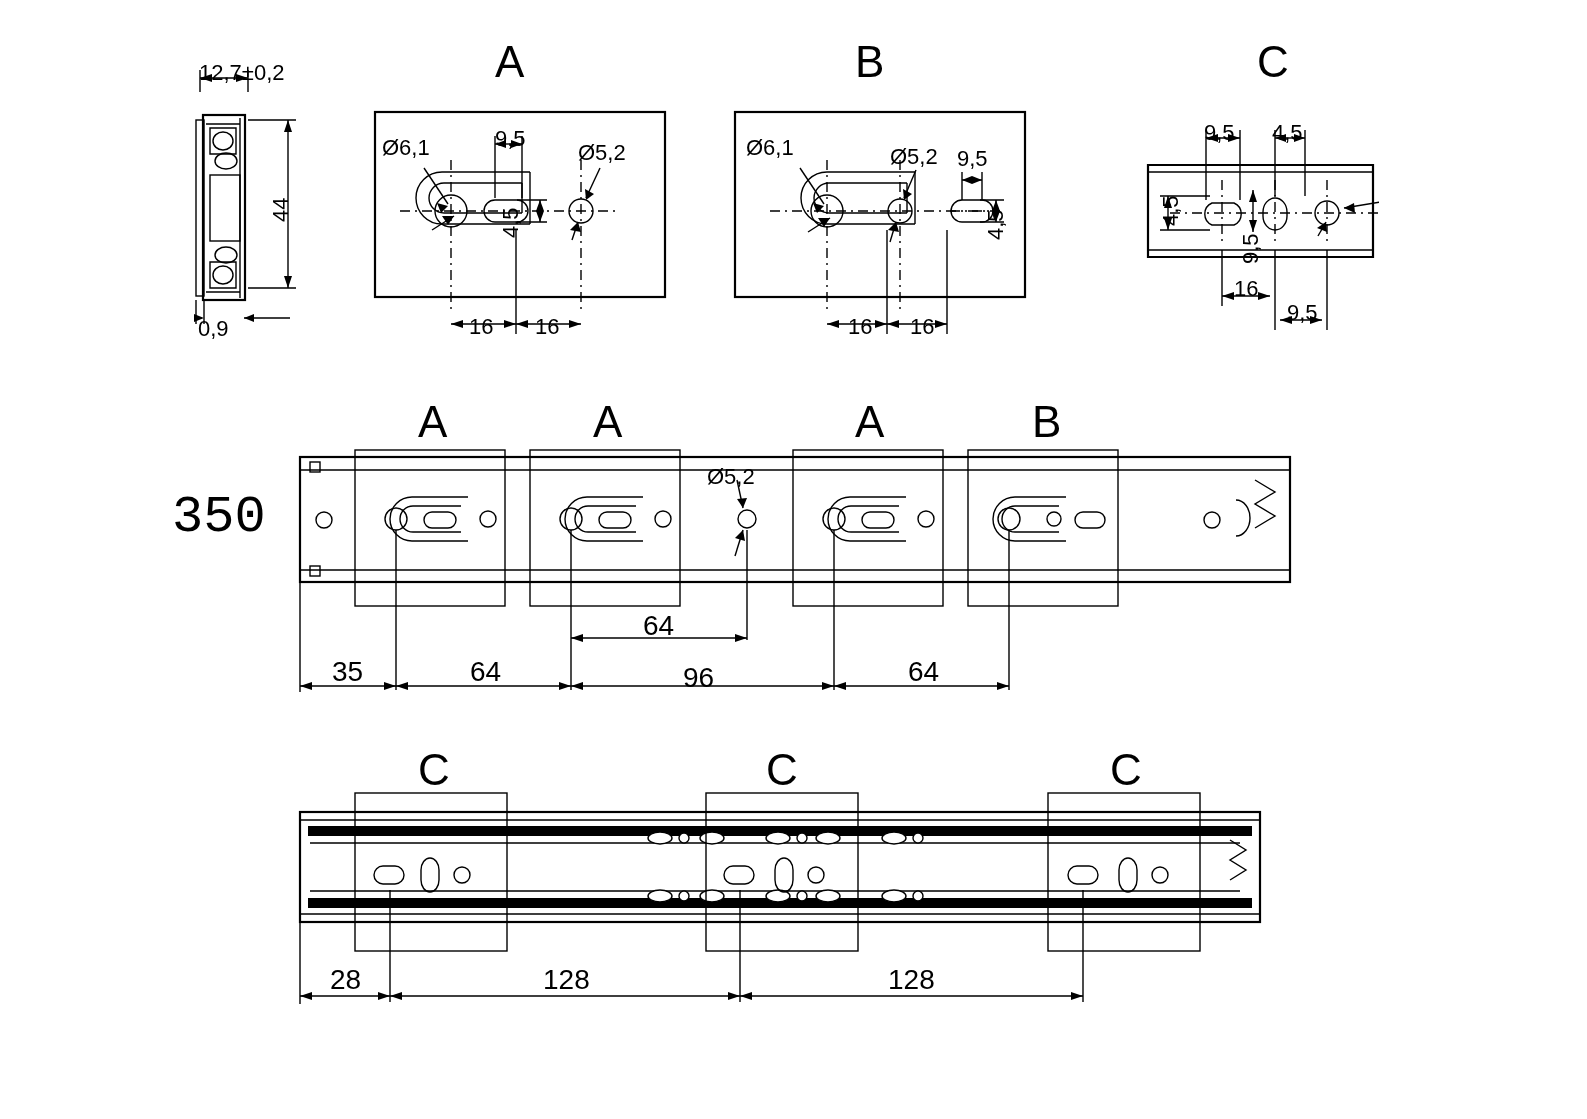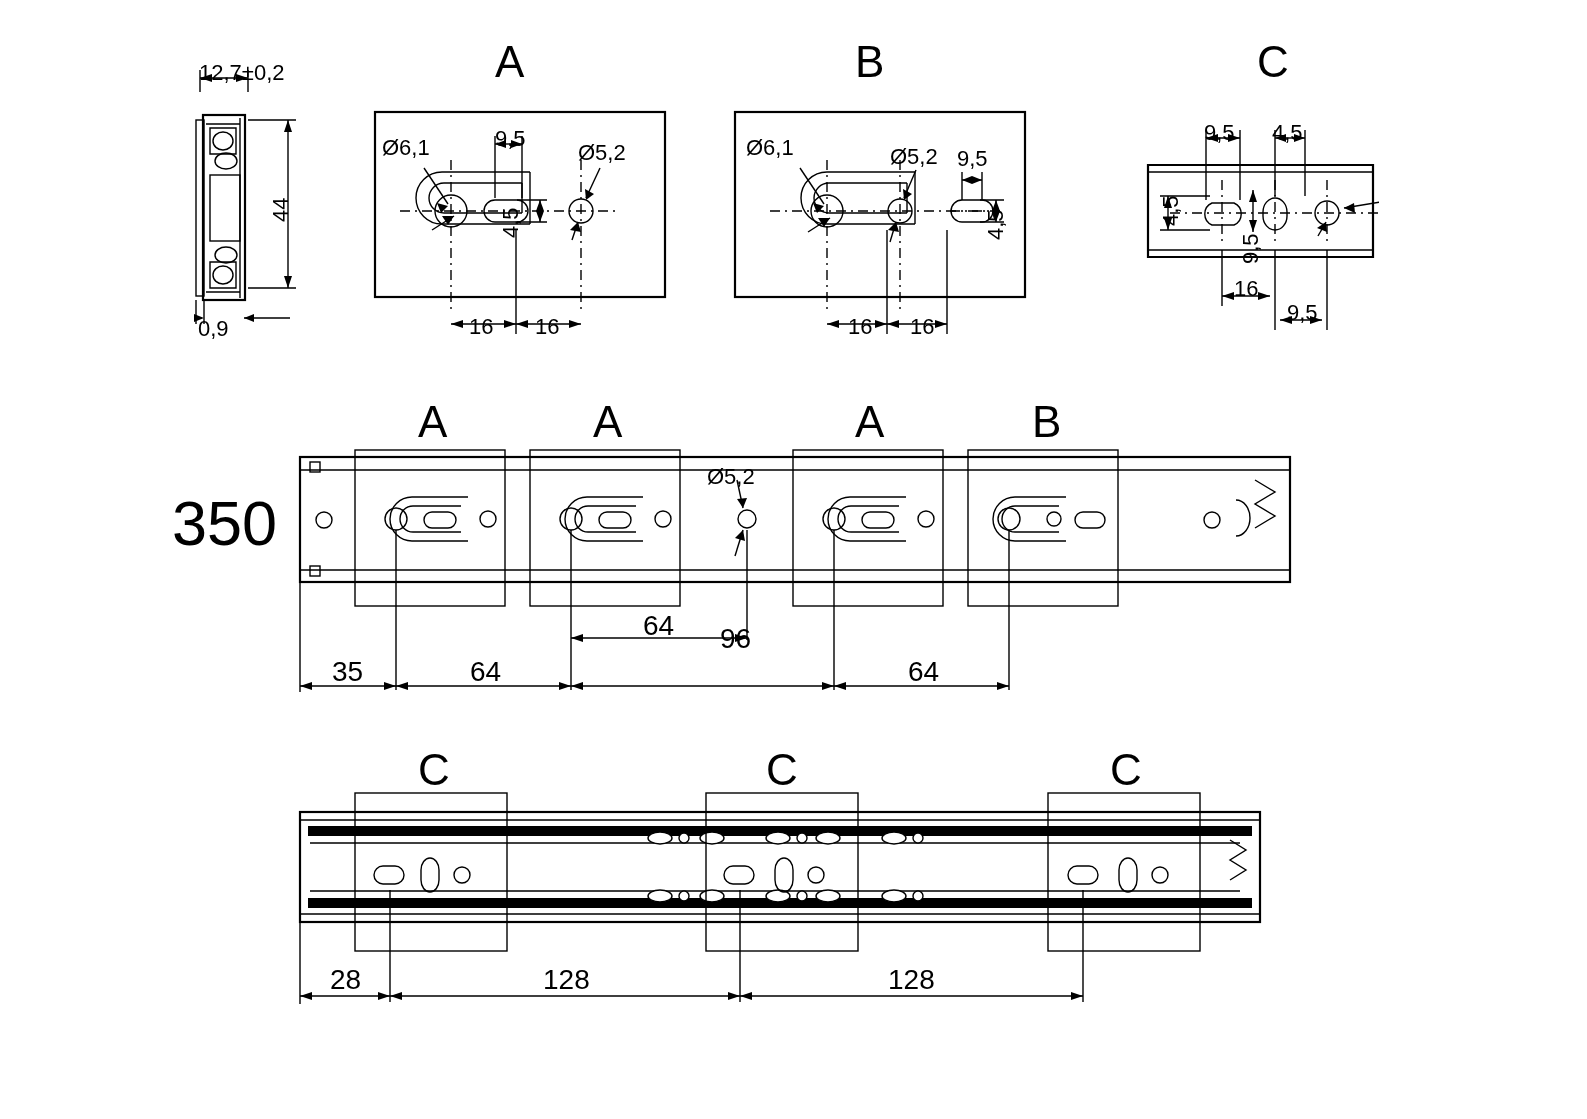--- a/index.html
+++ b/index.html
@@ -1,21 +1,21 @@
 <!DOCTYPE html>
 <html><head>
 <meta charset="utf-8">
 <style>
   html,body{margin:0;padding:0;background:#ffffff;}
   body{font-family:"Liberation Sans", sans-serif;color:#000;}
   #sheet{position:relative;width:1379px;height:1119px;background:#fff;overflow:hidden;}
   .lbl{position:absolute;white-space:nowrap;line-height:1;}
   .dimtxt{font-size:22px;}
   .bigletter{font-size:44px;}
-  .hugenum{font-size:63px;}
+  .hugenum{font-size:52px;font-family:Liberation Mono, monospace;}
   .mid{font-size:28px;}
   .vert{transform:rotate(-90deg);transform-origin:left top;}
   svg{position:absolute;left:0;top:0;pointer-events:none;}
   .ln{stroke:#000;fill:none;}
   .thin{stroke-width:1.4;}
   .med{stroke-width:2.2;}
   .fillk{fill:#000;stroke:none;}
   .dash{stroke-dasharray:10 5 2 5;}
 </style>
 </head>
@@ -352,21 +352,21 @@
 
   <div class="lbl hugenum" style="left:172px;top:492px;">350</div>
   <div class="lbl bigletter" style="left:418px;top:400px;">A</div>
   <div class="lbl bigletter" style="left:593px;top:400px;">A</div>
   <div class="lbl bigletter" style="left:855px;top:400px;">A</div>
   <div class="lbl bigletter" style="left:1032px;top:400px;">B</div>
   <div class="lbl dimtxt" style="left:707px;top:466px;">Ø5,2</div>
   <div class="lbl mid" style="left:643px;top:612px;">64</div>
   <div class="lbl mid" style="left:332px;top:658px;text-align:right;">35</div>
   <div class="lbl mid" style="left:470px;top:658px;">64</div>
-  <div class="lbl mid" style="left:683px;top:625px;margin-left:37px;">96</div>
+  <div class="lbl mid" style="left:683px;top:664px;">96</div>
   <div class="lbl mid" style="left:908px;top:658px;">64</div>
 
   <div class="lbl bigletter" style="left:418px;top:748px;">C</div>
   <div class="lbl bigletter" style="left:766px;top:748px;">C</div>
   <div class="lbl bigletter" style="left:1110px;top:748px;">C</div>
   <div class="lbl mid" style="left:330px;top:966px;">28</div>
   <div class="lbl mid" style="left:543px;top:966px;">128</div>
   <div class="lbl mid" style="left:888px;top:966px;">128</div>
 
 </div>

